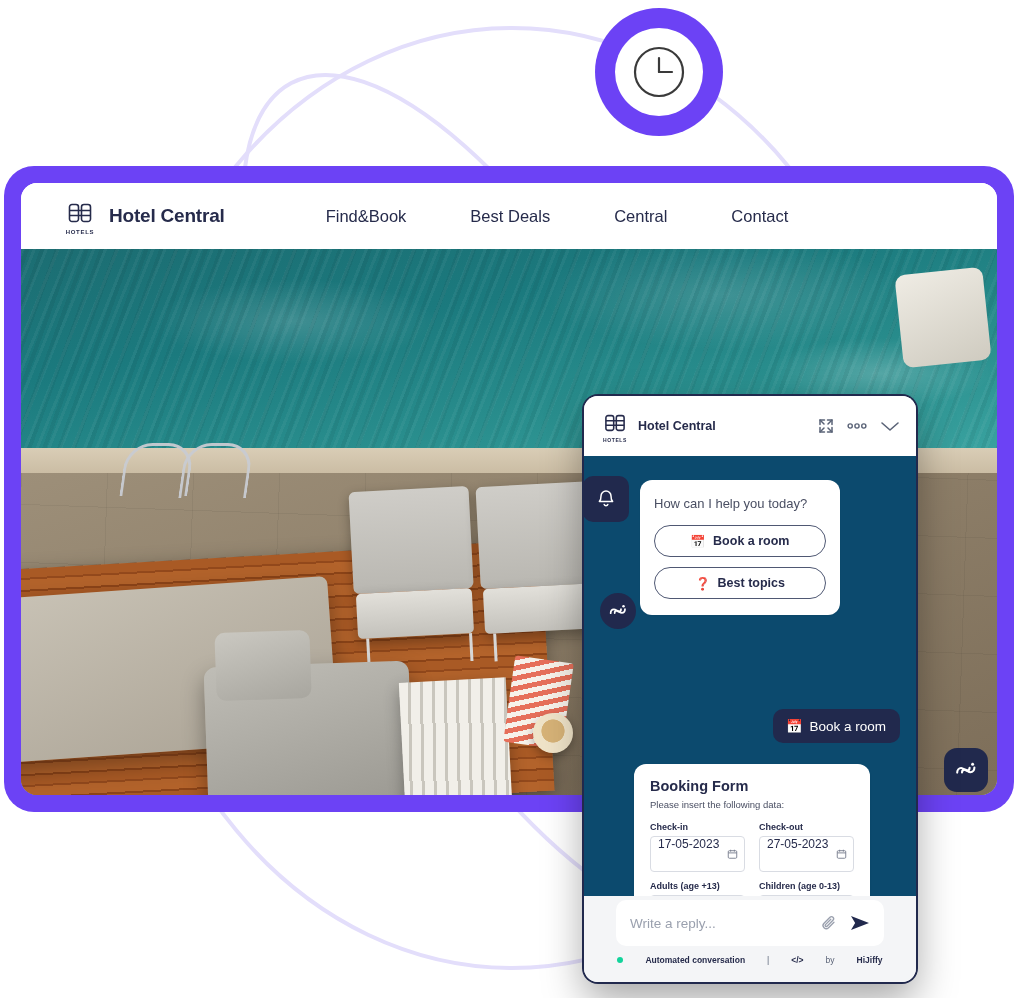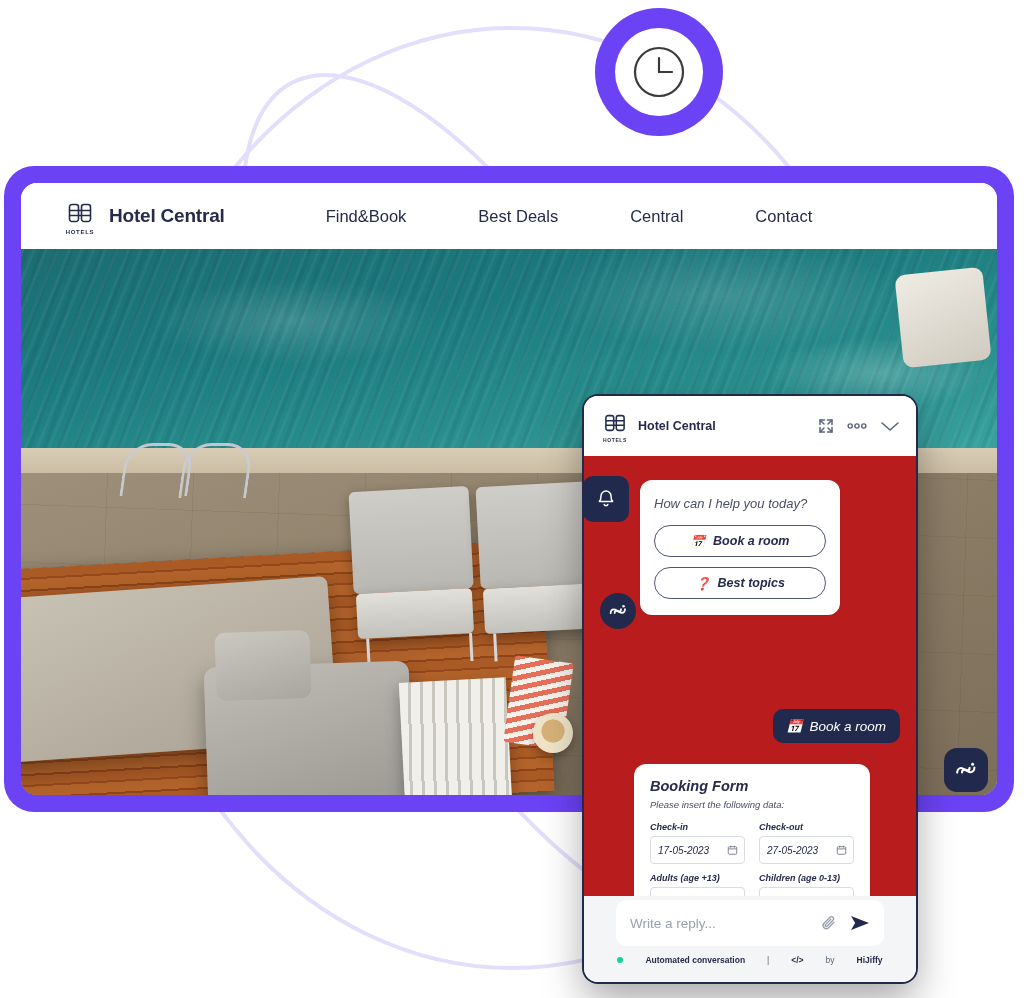--- a/index.html
+++ b/index.html
@@ -41,21 +41,21 @@
   .site-nav{
     height:66px;flex:0 0 66px;background:#fff;display:flex;align-items:center;
     padding-left:44px;box-sizing:border-box;
   }
   .brand{display:flex;align-items:center;gap:14px;}
   .brand-mark{display:flex;flex-direction:column;align-items:center;}
   .brand-mark .hotels-word{
     font-size:6px;letter-spacing:.7px;color:#262B4B;font-weight:700;margin-top:1px;
   }
   .brand-name{font-size:19px;font-weight:700;color:#262B4B;letter-spacing:-.2px;}
-  .nav-links{display:flex;align-items:center;gap:16px;margin-left:73px;}
+  .nav-links{display:flex;align-items:center;gap:8px;margin-left:73px;}
   .nav-links a{
     color:#262B4B;font-size:16.5px;text-decoration:none;padding:0 28px;white-space:nowrap;
   }
 
   
   .hero{
     position:relative;flex:1 1 auto;overflow:hidden;background:#8a7a66;
   }
   .hero .water{
     position:absolute;left:0;top:0;width:100%;height:38%;
@@ -181,21 +181,21 @@
     flex:0 0 60px;background:#fff;border-radius:14px 14px 0 0;
     display:flex;align-items:center;padding:0 16px 0 18px;box-sizing:border-box;
   }
   .cw-brand{display:flex;align-items:center;gap:10px;}
   .cw-brand .hotels-word{font-size:5px;letter-spacing:.6px;color:#262B4B;font-weight:700;margin-top:1px;}
   .cw-title{font-size:12.5px;font-weight:700;color:#262B4B;}
   .cw-actions{margin-left:auto;display:flex;align-items:center;gap:13px;}
   .cw-actions .act{cursor:pointer;display:flex;align-items:center;color:#5A6377;}
 
   .cw-body{
-    position:relative;flex:1 1 auto;background:#b91c1c;overflow:hidden;padding:0 16px;font-style:italic;
+    position:relative;flex:1 1 auto;background:#0c4a6e;overflow:hidden;padding:0 16px;
   }
   .bell-tab{
     position:absolute;left:-1px;top:20px;width:46px;height:46px;border-radius:10px;
     background:#21294D;display:flex;align-items:center;justify-content:center;z-index:3;
   }
   .bot-avatar{
     position:absolute;left:16px;top:137px;width:36px;height:36px;border-radius:50%;
     background:#21294D;display:flex;align-items:center;justify-content:center;z-index:3;
   }
   .bot-bubble{
@@ -216,23 +216,23 @@
   .form-card{
     position:absolute;left:50px;top:308px;width:236px;background:#fff;border-radius:12px;
     padding:14px 16px 16px;box-sizing:border-box;box-shadow:0 1px 3px rgba(0,0,0,.06);
   }
   .form-card h3{margin:0 0 5px;font-size:14.5px;color:#262B4B;font-weight:700;}
   .form-card .sub{font-size:9.5px;color:#4A4F63;margin-bottom:12px;}
   .frow{display:flex;gap:14px;margin-bottom:9px;}
   .fld{flex:1;min-width:0;}
   .fld label{display:block;font-size:9px;font-weight:700;color:#262B4B;margin-bottom:4px;}
   .ctrl{
-    position:relative;height:28px;border:1px solid #D9DCE3;border-radius:4px;background:#fff;
-    display:flex;align-items:center;padding:0 20px 0 7px;box-sizing:border-box;
-    font-size:10px;color:#262B4B;cursor:pointer;
+    position:relative;height:36px;border:1px solid #D9DCE3;border-radius:4px;background:#fff;
+    display:flex;padding:0 20px 0 7px;box-sizing:border-box;
+    font-size:12px;color:#262B4B;cursor:pointer;
   }
   .ctrl.placeholder{color:#B7BCC7;}
   .ctrl .gl{position:absolute;right:6px;top:50%;transform:translateY(-50%);display:flex;color:#7B8190;}
 
   .cw-footer{flex:0 0 86px;background:#F4F5F7;border-radius:0 0 14px 14px;padding:0 32px;box-sizing:border-box;}
   .reply-box{
     height:46px;margin-top:4px;background:#fff;border-radius:10px;display:flex;align-items:center;
     padding:0 14px;box-sizing:border-box;
   }
   .reply-box .ph{flex:1;font-size:13.5px;color:#9AA0AE;}

